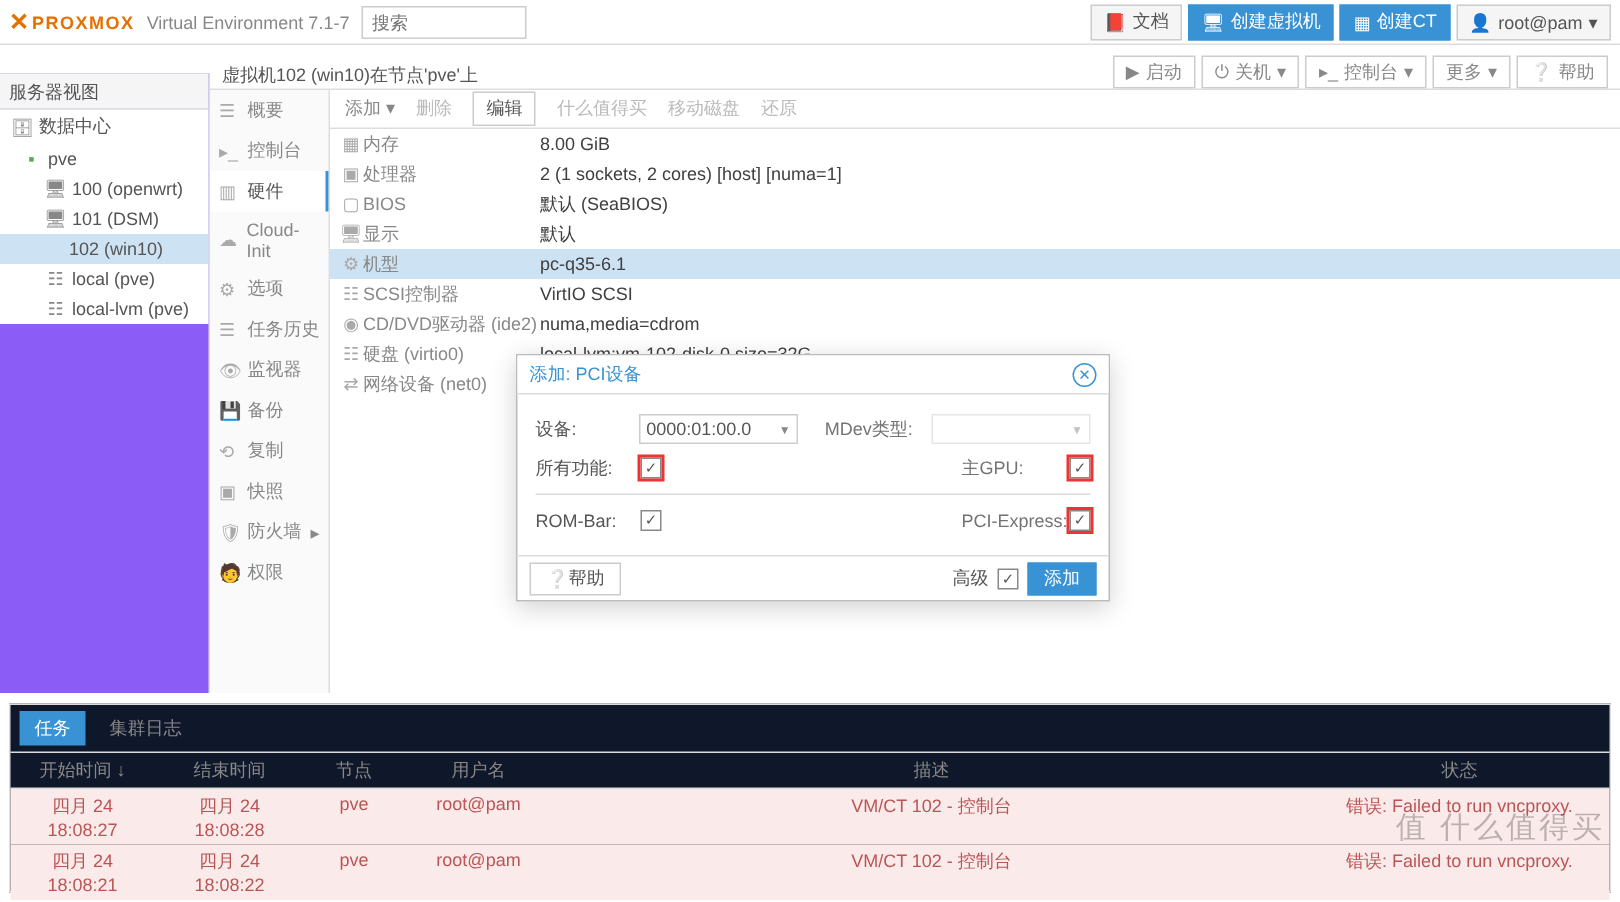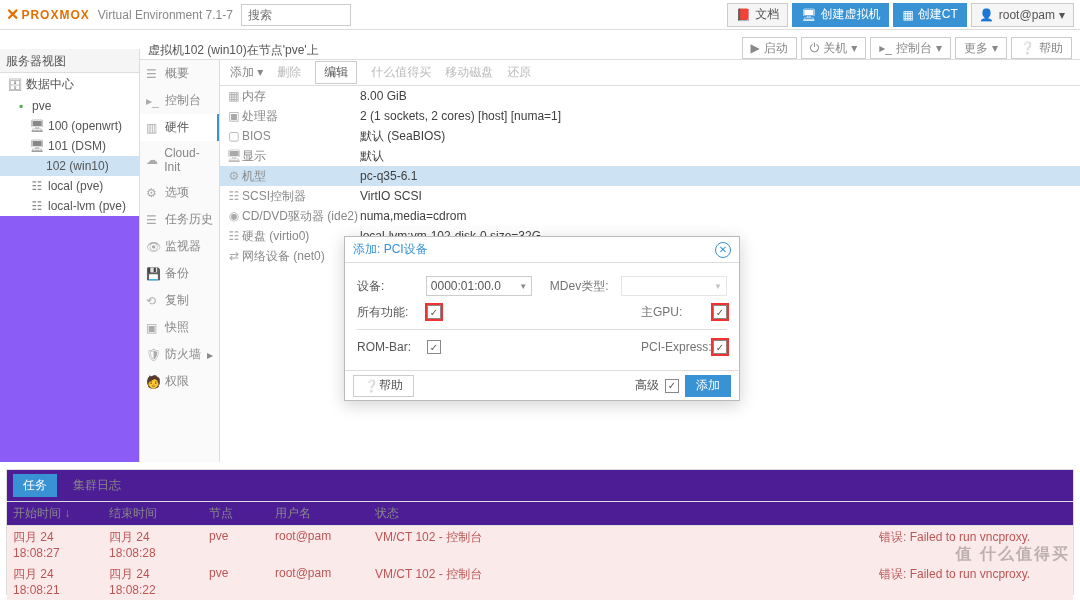--- a/index.html
+++ b/index.html
@@ -37,27 +37,27 @@
 
 .hw-area { flex: 1; display: flex; flex-direction: column; }
 .hw-toolbar { height: 26px; border-bottom: 1px solid #ddd; display: flex; align-items: center; gap: 14px; padding: 0 10px; color: #bbb; }
 .hw-rows { overflow: auto; }
 .hw-row { display: flex; align-items: center; height: 20px; padding: 0 6px; color: #888; }
 .hw-row.sel { background: #cde2f2; }
 .hw-row .ricon { width: 16px; text-align: center; color: #aaa; }
 .hw-row .rlabel { width: 118px; }
 .hw-row .rval { flex: 1; color: #404040; }
 
-.tasks { position: absolute; left: 6px; bottom: 6px; right: 6px; height: 126px; background: #4c1d95; border: 1px solid #ddd; display: flex; flex-direction: column; }
+.tasks { position: absolute; left: 6px; bottom: 6px; right: 6px; height: 126px; background: #0f172a; border: 1px solid #ddd; display: flex; flex-direction: column; }
 .tasks-tabs { display: flex; gap: 6px; padding: 4px 6px; border-bottom: 1px solid #ddd; }
 .tab { padding: 3px 10px; color: #888; cursor: pointer; }
 .tab.active { background: #3892d4; color: #fff; }
 .tasks-head, .tasks-row { display: flex; }
 .tasks-head { border-bottom: 1px solid #ddd; color: #888; }
-.tasks-head > div, .tasks-row > div { padding: 3px 6px; }
+.tasks-head > div, .tasks-row > div { padding: 3px 6px; text-align: center; }
 .c-start { width: 96px; } .c-end { width: 100px; } .c-node { width: 66px; } .c-user { width: 100px; } .c-desc { flex: 1; } .c-stat { width: 200px; }
 .tasks-row.err { background: #fbeaea; color: #b55; }
 .tasks-row { color: #888; }
 
 .modal { position: absolute; left: 344px; top: 236px; width: 396px; background: #fff; border: 1px solid #bbb; box-shadow: 0 4px 16px rgba(0,0,0,0.18); }
 .modal-head { height: 26px; background: #fff; border-bottom: 1px solid #ddd; display: flex; align-items: center; padding: 0 8px; color: #3892d4; }
 .modal-close { margin-left: auto; width: 16px; height: 16px; border: 1px solid #3892d4; border-radius: 50%; display: flex; align-items: center; justify-content: center; color: #3892d4; cursor: pointer; font-size: 10px; }
 .modal-body { padding: 10px 12px; }
 .form-row { display: flex; align-items: center; height: 26px; }
 .form-row .lab { width: 70px; color: #555; }
@@ -65,21 +65,21 @@
 .combo { width: 108px; height: 20px; border: 1px solid #ccc; display: flex; align-items: center; padding: 0 4px; color: #555; }
 .combo .arrow { margin-left: auto; font-size: 8px; color: #888; }
 .chk { width: 14px; height: 14px; border: 1px solid #888; display: inline-flex; align-items: center; justify-content: center; color: #555; font-size: 10px; }
 .chk.hl { outline: 2px solid #e33; }
 .divider { height: 1px; background: #ddd; margin: 4px 0; }
 .modal-foot { height: 30px; border-top: 1px solid #ddd; display: flex; align-items: center; padding: 0 8px; gap: 8px; }
 .btn { height: 22px; padding: 0 10px; border: 1px solid #ccc; display: flex; align-items: center; cursor: pointer; color: #555; background: #fff; }
 .btn.primary { background: #3892d4; border-color: #3892d4; color: #fff; }
 .foot-right { margin-left: auto; display: flex; align-items: center; gap: 6px; color: #555; }
 
-.watermark { position: absolute; right: 10px; bottom: 36px; font-size: 16px; color: rgba(0,0,0,0.25); font-weight: bold; letter-spacing: 2px; pointer-events: none; }
+.watermark { position: absolute; right: 10px; bottom: 36px; font-size: 20px; color: rgba(0,0,0,0.25); font-weight: normal; letter-spacing: 2px; pointer-events: none; }
 </style>
 </head>
 <body>
 
 <div class="topbar">
   <div class="logo">
     <span class="logo-x">✕</span>
     <span class="logo-text">PROXMOX</span>
     <span class="logo-ve">Virtual Environment 7.1-7</span>
   </div>
@@ -283,20 +283,21 @@
 <div class="tasks">
   <div class="tasks-tabs">
     <div class="tab active">任务</div>
     <div class="tab">集群日志</div>
   </div>
   <div class="tasks-head">
     <div class="c-start">开始时间 ↓</div>
     <div class="c-end">结束时间</div>
     <div class="c-node">节点</div>
     <div class="c-user">用户名</div>
+    <div class="c-desc">描述</div>
     <div class="c-stat">状态</div>
   </div>
   <div id="task-rows">
       <div class="tasks-row err">
         <div class="c-start">四月 24 18:08:27</div>
         <div class="c-end">四月 24 18:08:28</div>
         <div class="c-node">pve</div>
         <div class="c-user">root@pam</div>
         <div class="c-desc">VM/CT 102 - 控制台</div>
         <div class="c-stat">错误: Failed to run vncproxy.</div>

